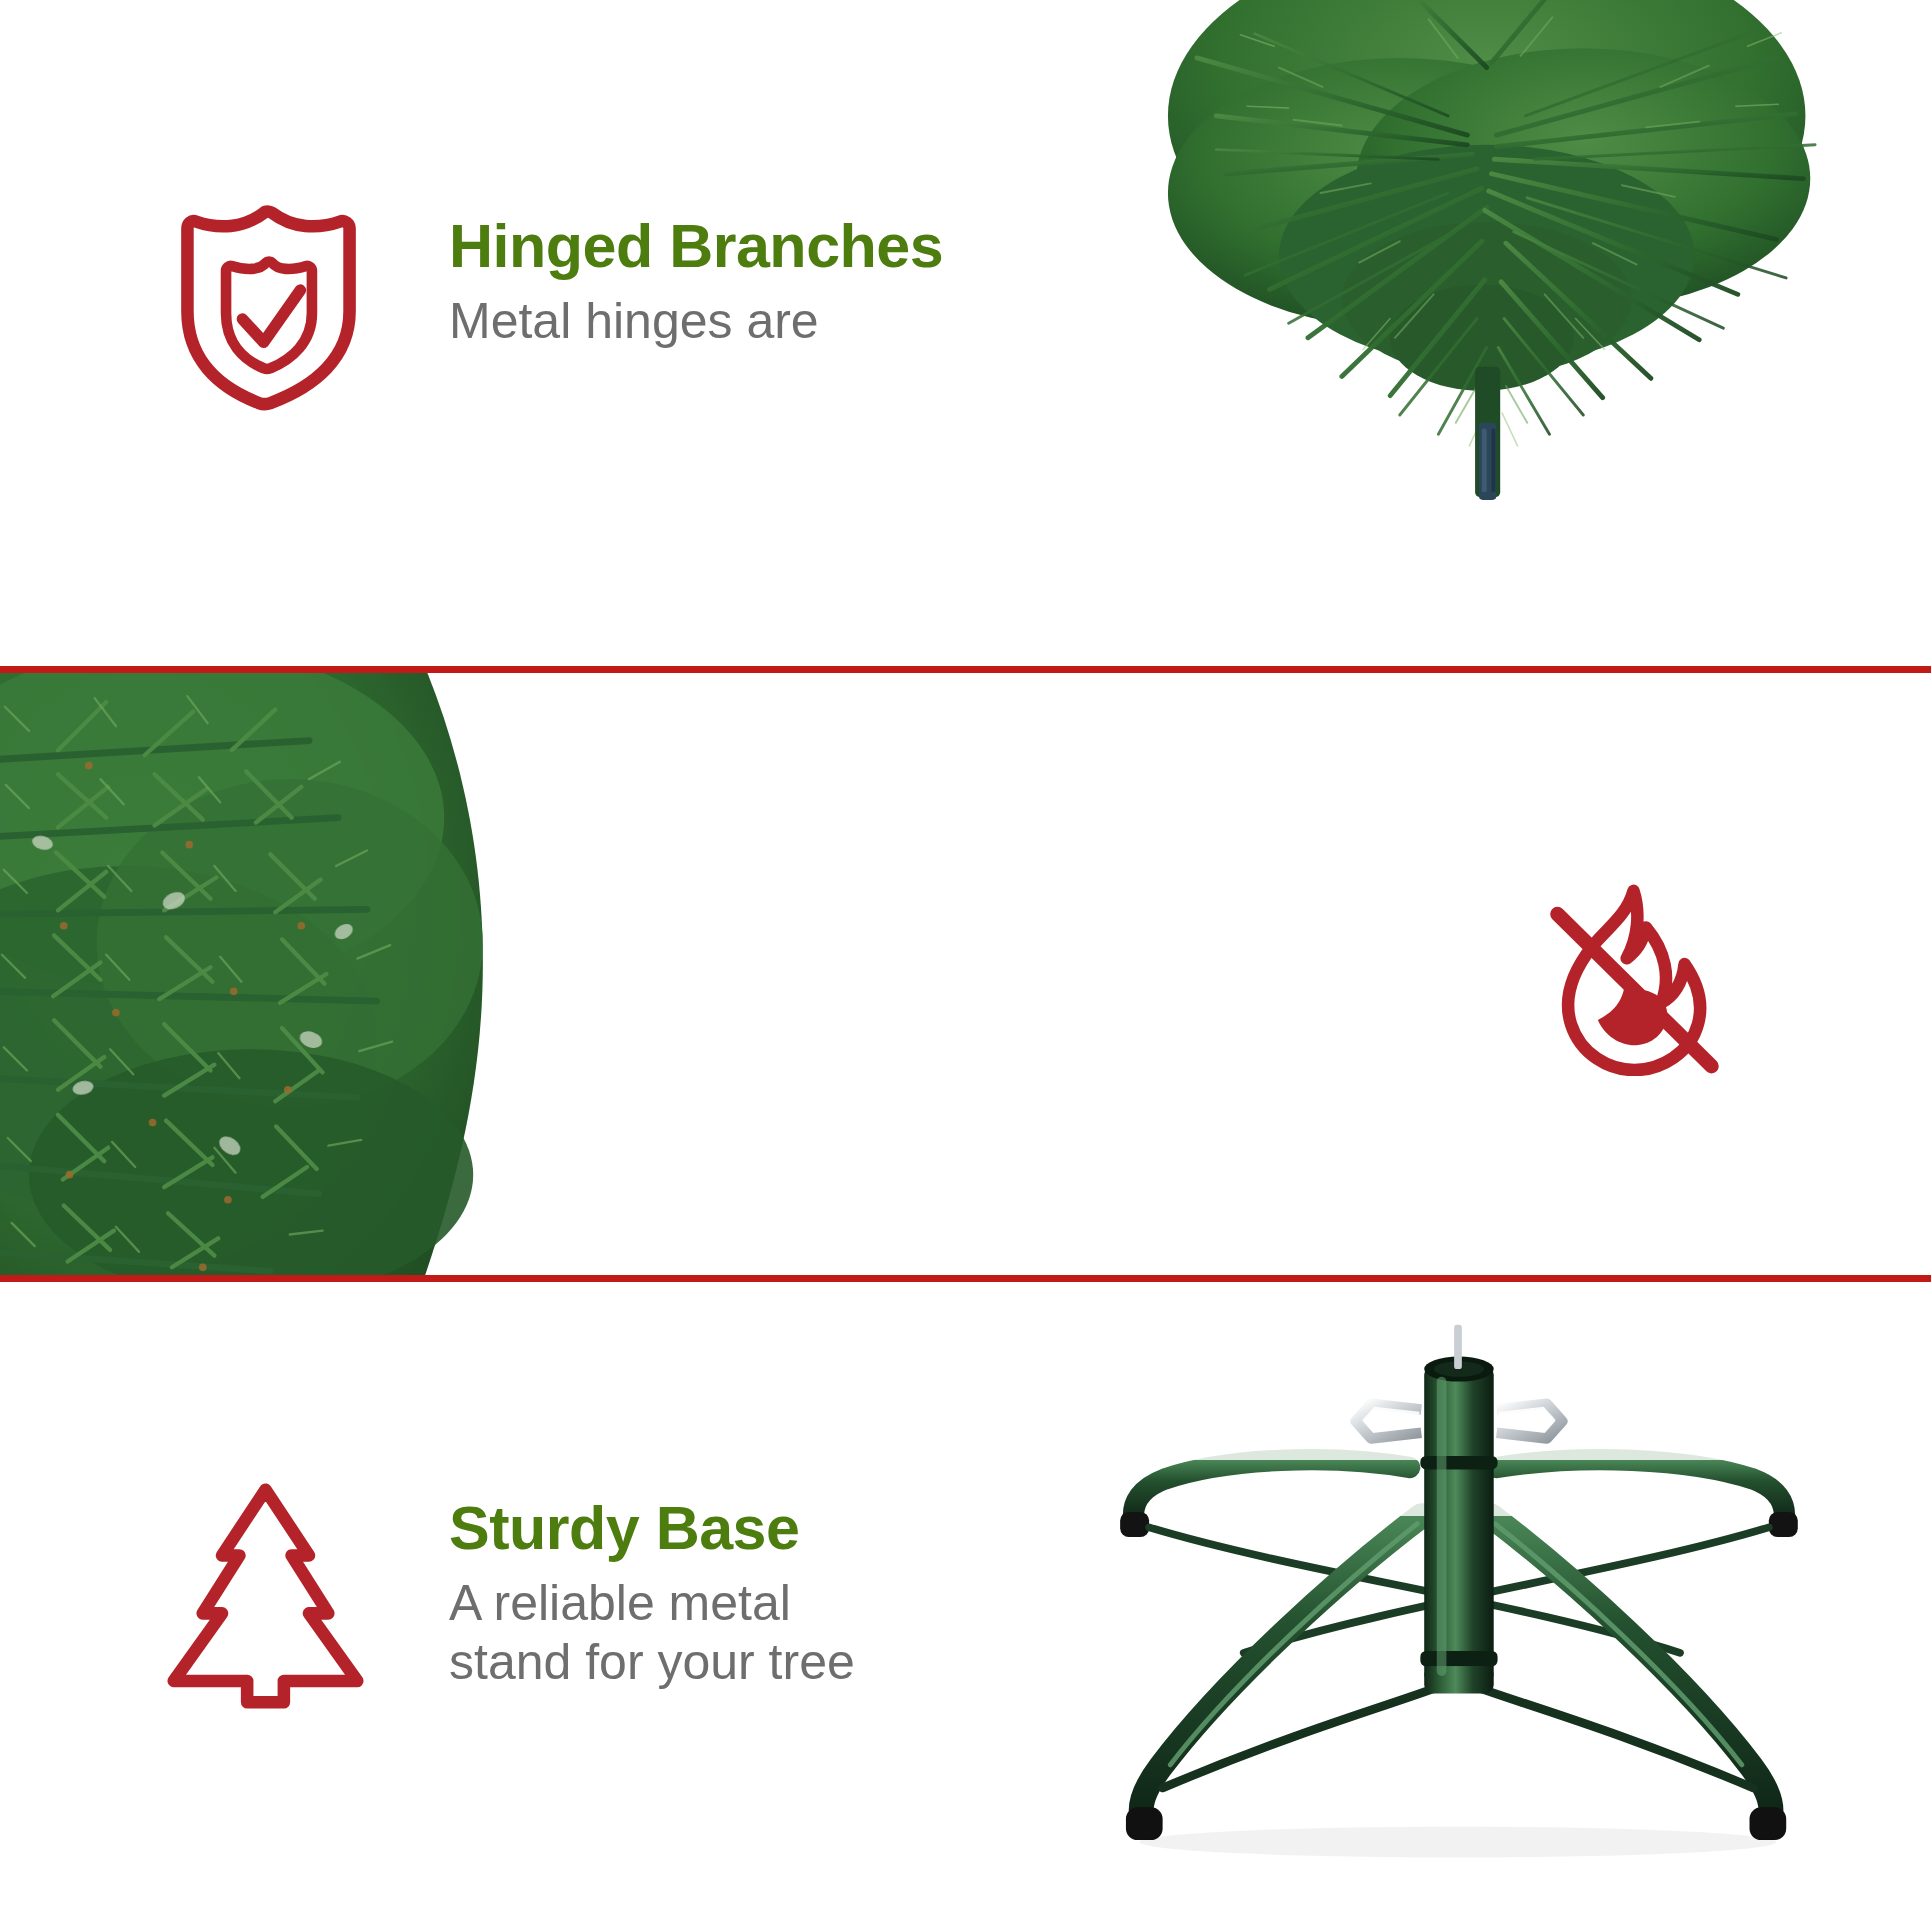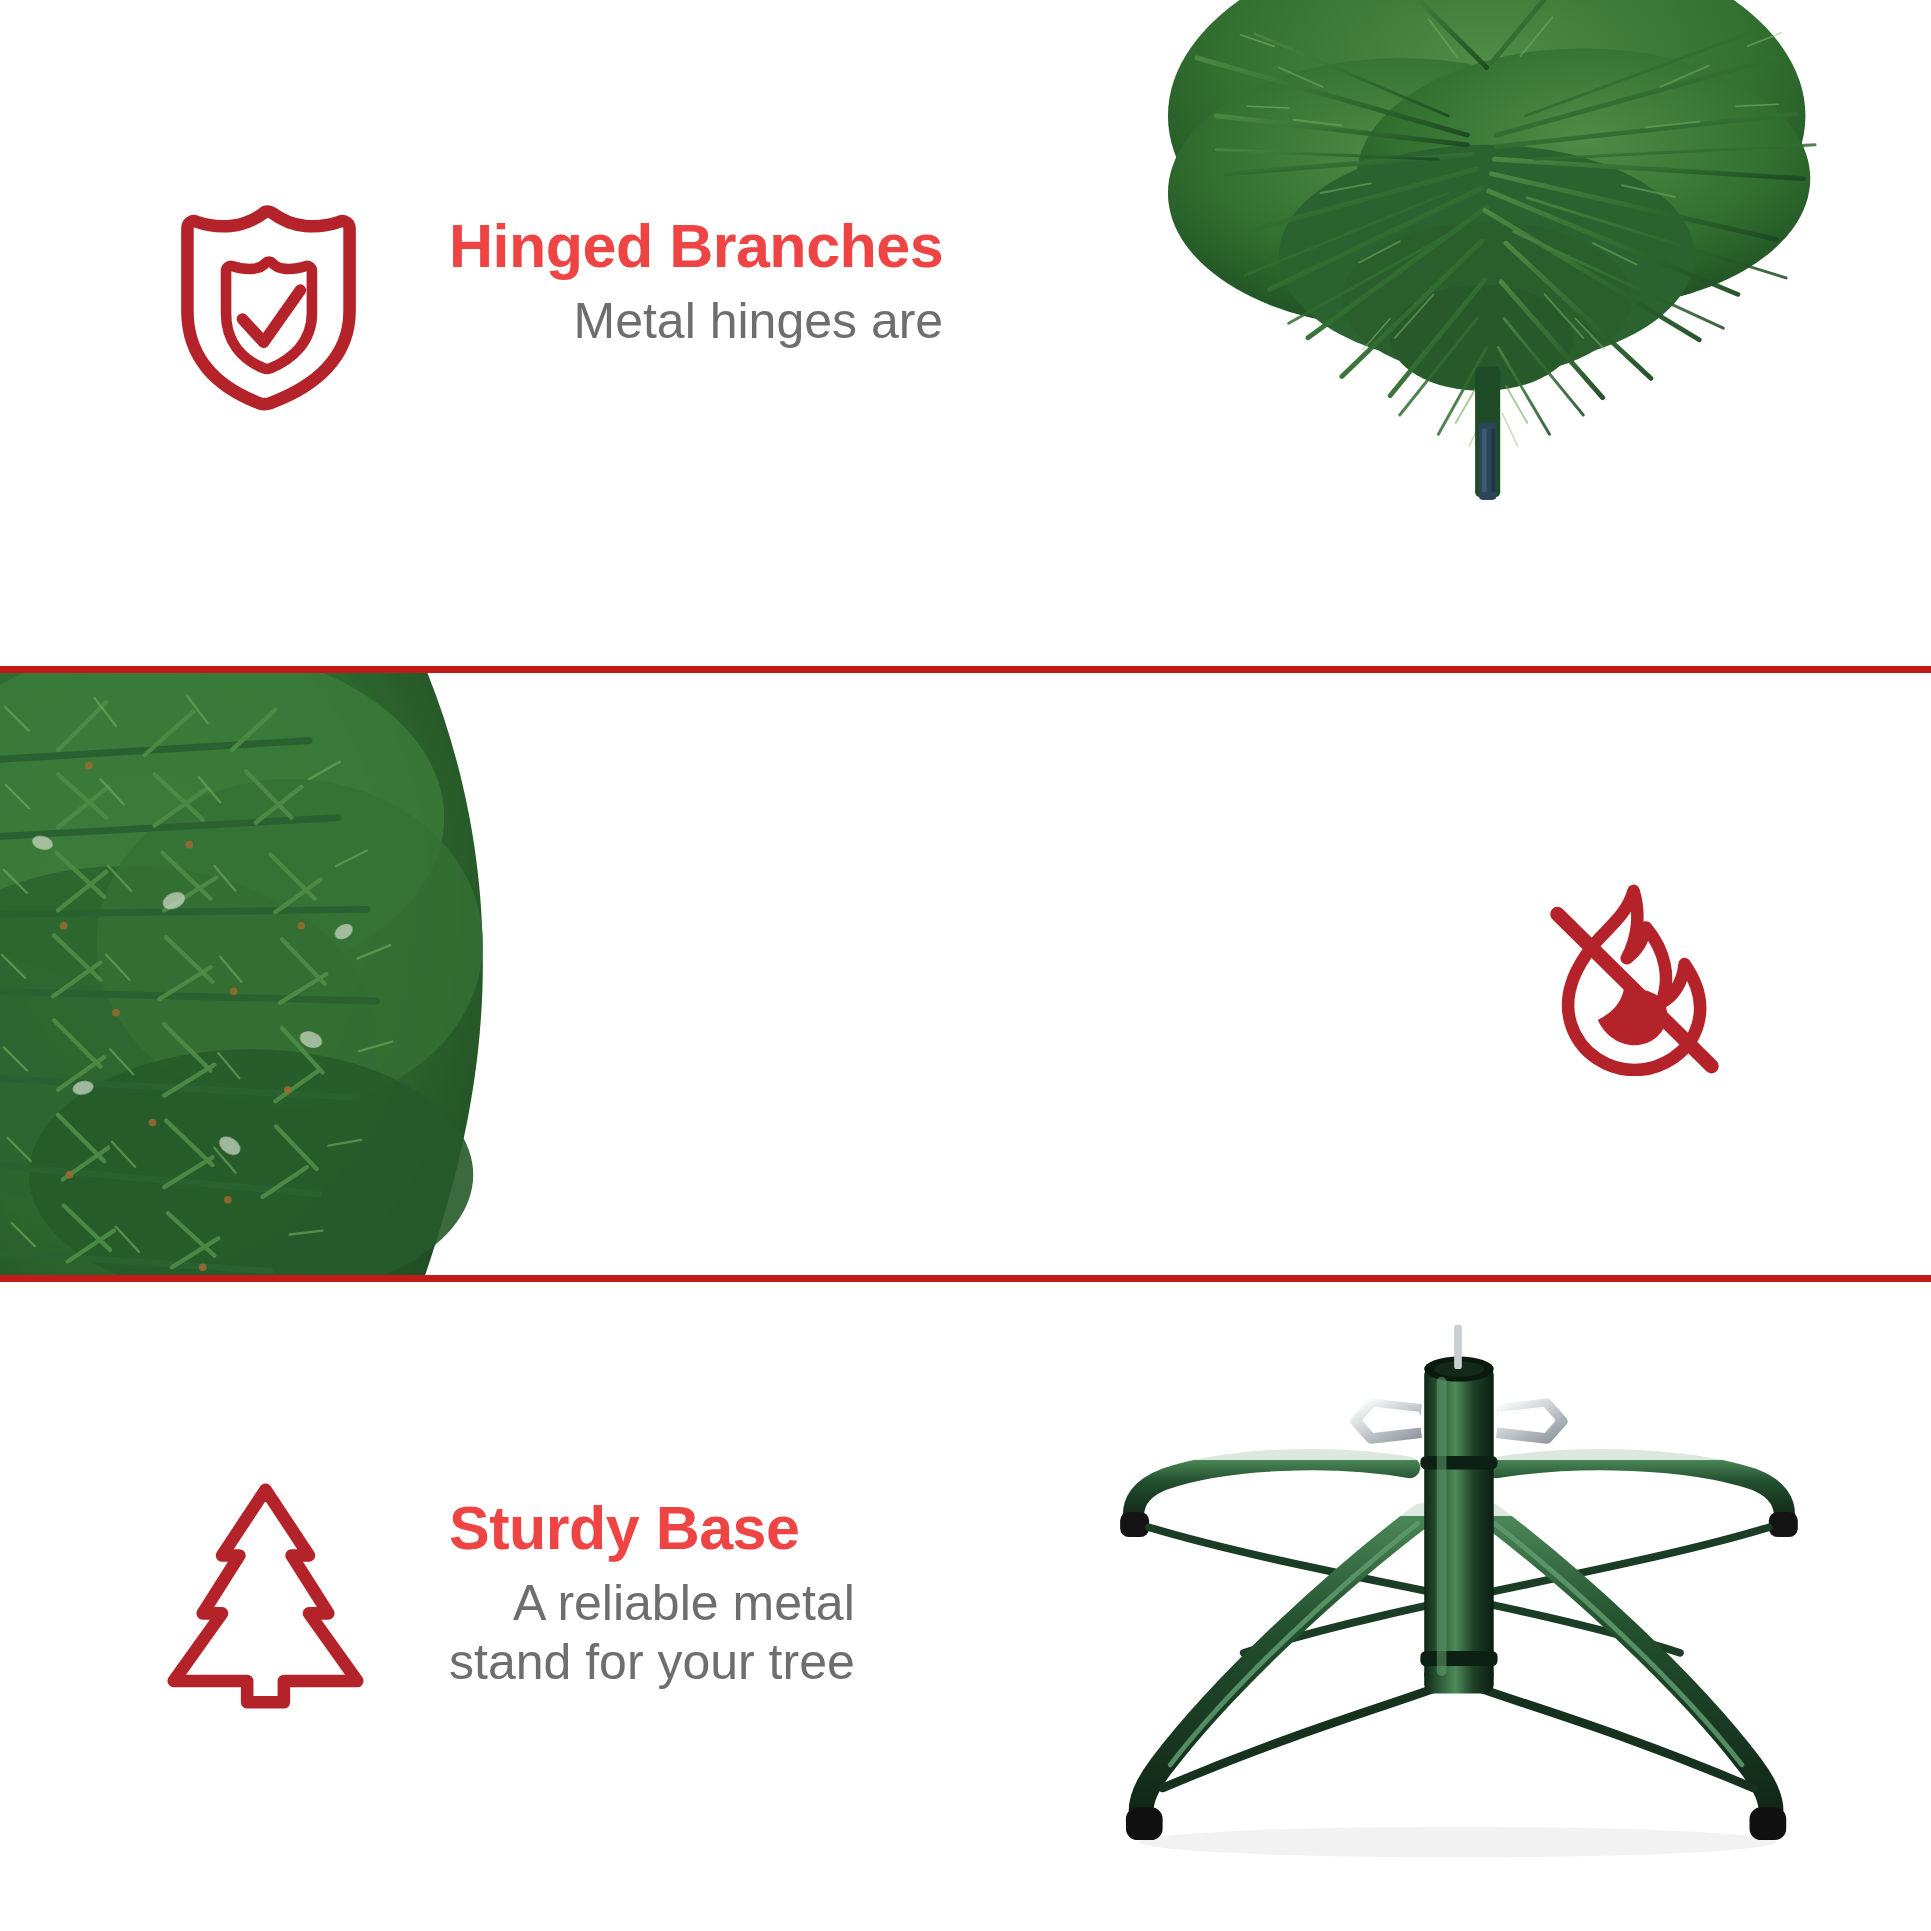--- a/index.html
+++ b/index.html
@@ -45,35 +45,35 @@
   .divider-1 { top: 666px; }
   .divider-2 { top: 1275px; }
 
   
   .feature-text { position: absolute; }
   .feature-title {
     font-family: "Liberation Sans", sans-serif;
     font-weight: bold;
     font-size: 61px;
     line-height: 1.06;
-    color: #ef4444;
+    color: #4d7c0f;
     letter-spacing: -0.5px;
     white-space: nowrap;
     margin: 0 0 13.5px 0;
   }
   .feature-sub {
     font-family: "Liberation Sans", sans-serif;
     font-weight: 300;
     font-size: 50px;
     line-height: 1.17;
     color: #6e6e6e;
     letter-spacing: 0px;
     margin: 0;
   }
-  .feature-sub span { display: block; white-space: nowrap; text-align: right; }
+  .feature-sub span { display: block; white-space: nowrap; }
 
   
   .t-hinged { left: 449px; top: 214px; }
 
   
   .icon-box { position: absolute; }
   .i-shield { left: 172px; top: 203px;  width: 193px; height: 208px; }
 
   
   .photo { position: absolute; overflow: hidden; }

